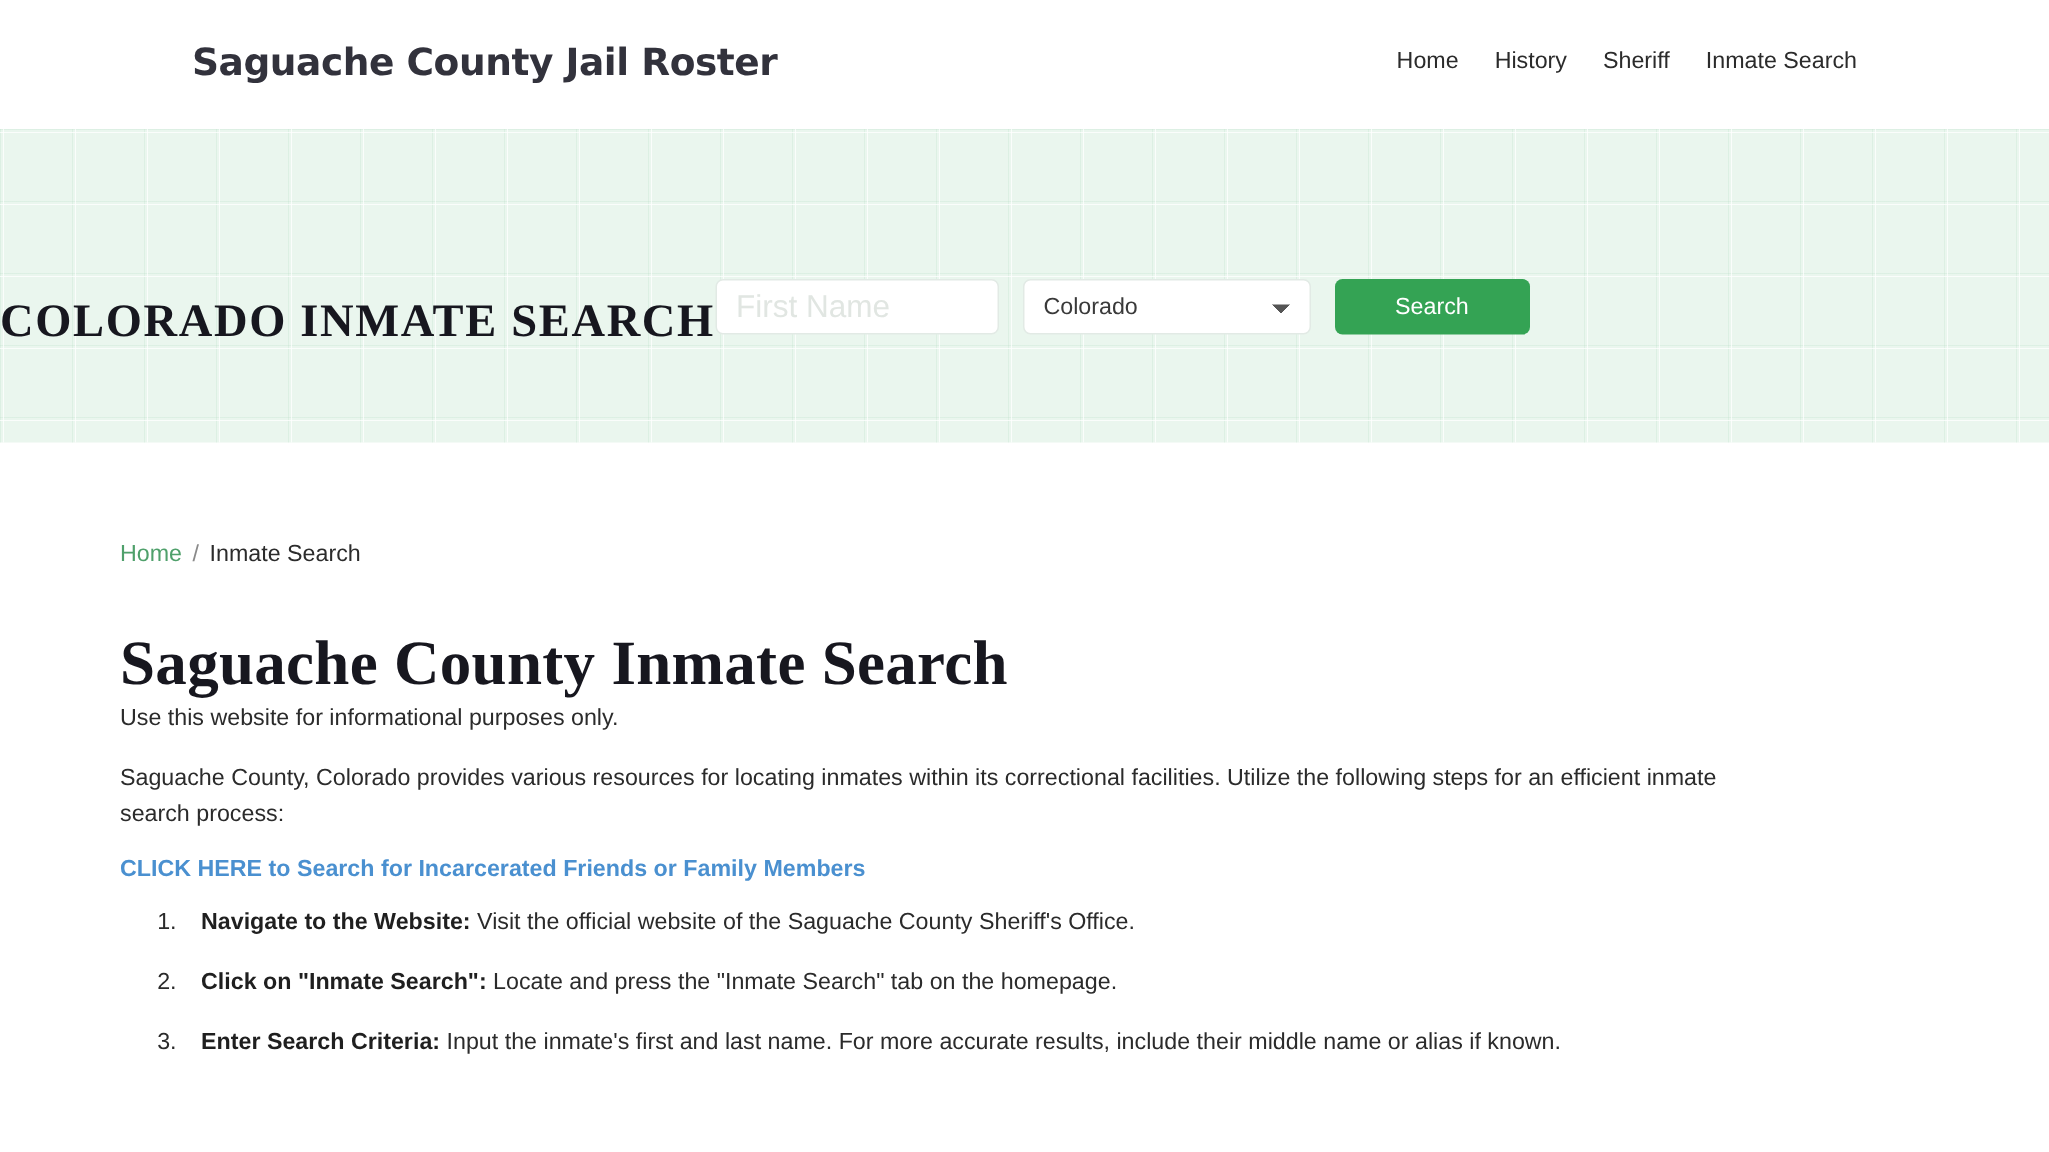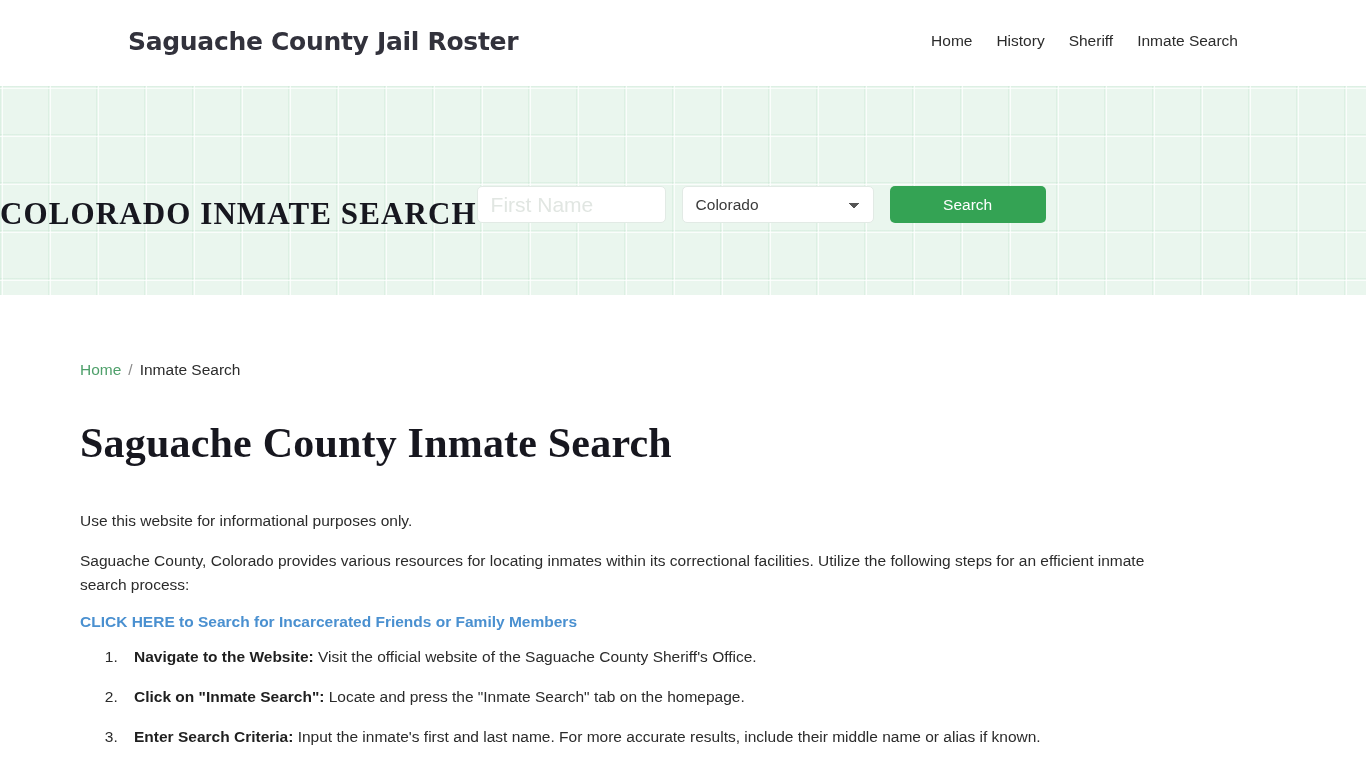--- a/index.html
+++ b/index.html
@@ -112,21 +112,21 @@
     background-image:
       linear-gradient(45deg, transparent 50%, #555 50%),
       linear-gradient(135deg, #555 50%, transparent 50%);
     background-position:
       calc(100% - 19px) 16px,
       calc(100% - 13px) 16px;
     background-size: 6px 6px, 6px 6px;
     background-repeat: no-repeat;
   }
   .search-btn {
-    width: 156px;
+    width: 130px;
     height: 37px;
     background: #34a354;
     border: none;
     border-radius: 5px;
     color: #ffffff;
     font-family: "Liberation Sans", sans-serif;
     font-size: 15.5px;
     cursor: pointer;
   }
 
@@ -160,21 +160,21 @@
     letter-spacing: 0.2px;
   }
 
   .body-text {
     font-size: 15.5px;
     line-height: 24px;
     color: #2b2b2b;
     margin: 0;
     max-width: 1110px;
   }
-  .p1 { margin-top: 42px; }
+  .p1 { }
   .p2 { margin-top: 16px; }
 
   .cta-link {
     display: inline-block;
     margin-top: 16px;
     font-size: 15.5px;
     font-weight: bold;
     color: #4a90d0;
     text-decoration: none;
   }

